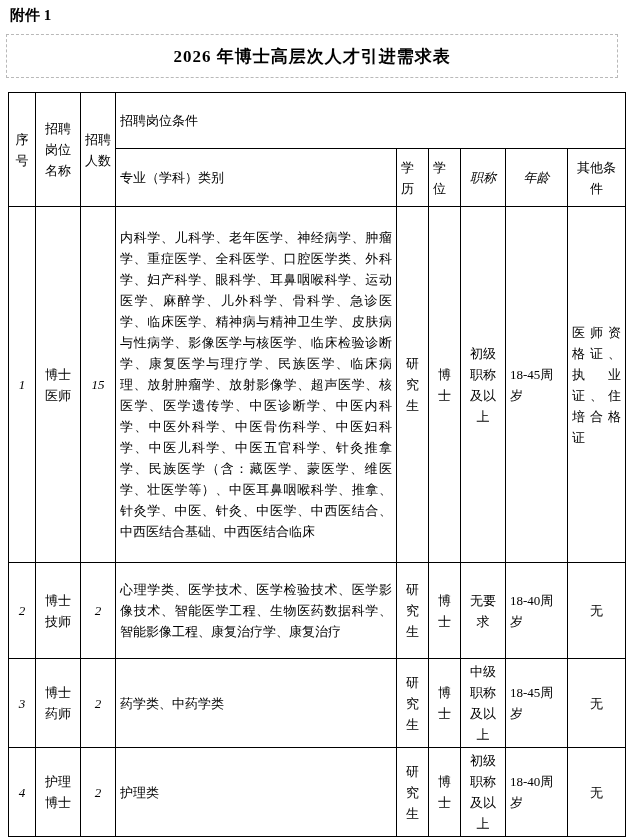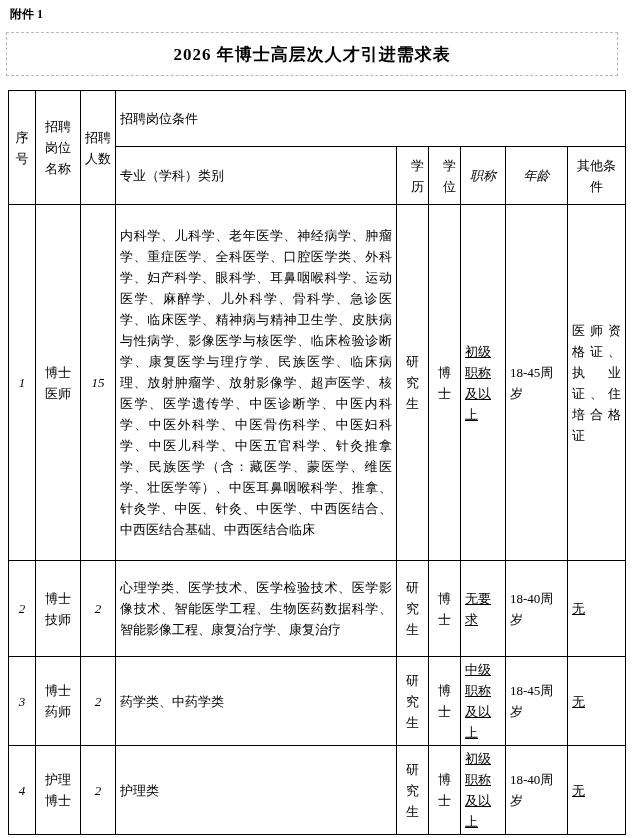--- a/index.html
+++ b/index.html
@@ -4,21 +4,21 @@
 <style>
   html,body{margin:0;padding:0;background:#ffffff;}
   body{
     width:632px;height:838px;
     font-family:"Liberation Serif","DejaVu Serif",serif;
     color:#000;
     position:relative;
   }
   .attachment{
     margin:6px 0 0 10px;
-    font-size:12px;font-weight:bold;
+    font-size:15px;font-weight:bold;
   }
   .title-box{
     margin:9px 5px 0 6px;
     width:612px;height:44px;
     border:1px dashed #b9b9b9;
     display:flex;align-items:center;justify-content:center;
     box-sizing:border-box;
   }
   .title-text{
     font-size:17px;font-weight:bold;letter-spacing:1px;
@@ -42,25 +42,25 @@
   tr.hr2{height:58px;}
   tr.r1{height:356px;}
   tr.r2{height:96px;}
   tr.r3{height:87px;}
   tr.r4{height:84px;}
   .c-center{text-align:center;font-style:italic;}
   .c-left{text-align:left;padding-left:8px;}
   .h-narrow{text-align:center;padding:2px 7px;}
   .h-name{padding:2px 9px;}
   .h-count{text-align:left;padding:2px 11px;}
-  .h-edu{text-align:right;padding:2px 8px;}
+  .h-edu{text-align:left;padding:2px 8px;}
   .c-major{text-align:justify;text-justify:inter-ideograph;padding:6px 6px 6px 7px;}
   .c-name{text-align:center;padding:2px 8px;}
   .c-edu{text-align:center;padding:2px 9px;}
-  .c-prof{text-align:left;padding:2px 5px;text-decoration:underline;}
+  .c-prof{text-align:center;padding:2px 5px;}
   .c-age{text-align:left;padding:2px 13px 2px 7px;margin-left:7px;}
   .c-other{text-align:justify;text-justify:inter-ideograph;padding:2px 13px 2px 9px;margin-left:40px;}
 </style>
 </head>
 <body>
 
 <div class="attachment">附件 1</div>
 
 <div class="title-box">
   <span class="title-text">2026 年博士高层次人才引进需求表</span>

